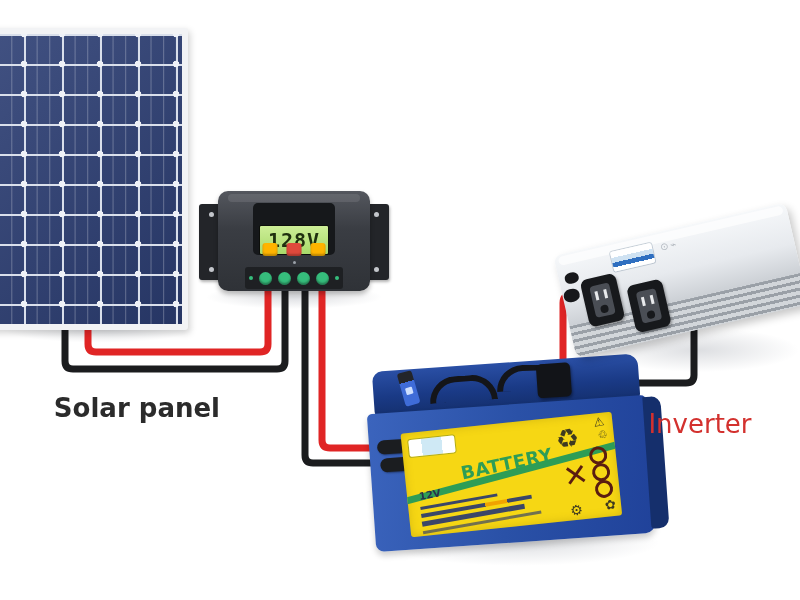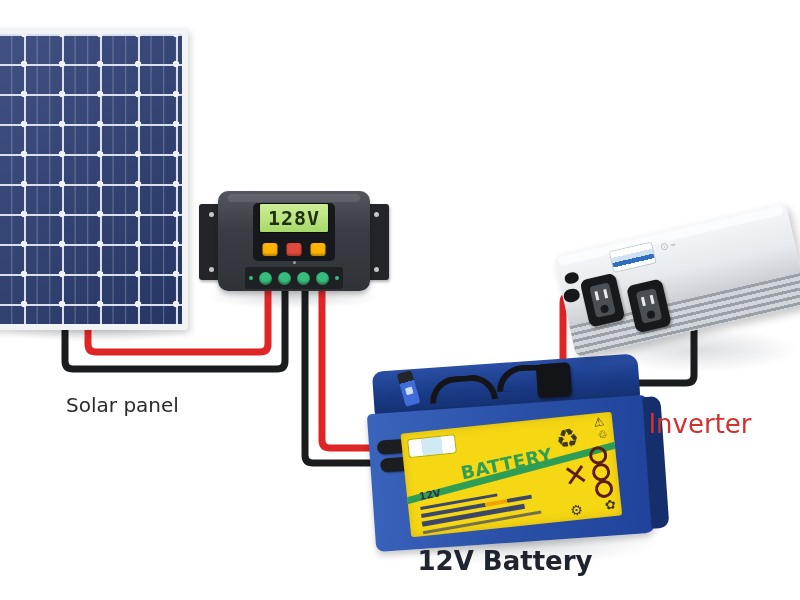--- a/index.html
+++ b/index.html
@@ -41,22 +41,22 @@
     border-radius:3px;box-shadow:1px 2px 3px rgba(0,0,0,.3);}
   .flange.fl{left:2px;} .flange.fr{right:2px;}
   .flange::before,.flange::after{content:"";position:absolute;left:10px;width:5px;height:5px;
     border-radius:50%;background:#c3c6cb;}
   .flange::before{top:8px;} .flange::after{bottom:8px;}
   .ctrl-body{position:absolute;left:21px;right:21px;top:1px;bottom:3px;border-radius:10px;
     background:linear-gradient(180deg,#54575e 0%,#3a3d43 38%,#2f3237 100%);
     box-shadow:0 3px 5px rgba(0,0,0,.28);}
   .ctrl-body::before{content:"";position:absolute;left:10px;right:10px;top:3px;height:8px;
     border-radius:6px;background:rgba(255,255,255,.10);}
-  .lcd{position:absolute;left:50%;top:12px;transform:translateX(-50%);width:82px;height:58px;
-    background:#16181b;border-radius:5px;display:flex;align-items:flex-start;justify-content:center;}
+  .lcd{position:absolute;left:50%;top:12px;transform:translateX(-50%);width:82px;height:52px;
+    background:#16181b;border-radius:5px;display:flex;align-items:flex-end;justify-content:center;}
   .lcd-screen{width:68px;height:28px;border:1px solid #0d0f0b;border-radius:2px;
     background:linear-gradient(180deg,#cdee97 0%,var(--lcd-green,#a8d96a) 100%);
     font-family:"DejaVu Sans Mono",monospace;font-weight:bold;font-size:20px;line-height:28px;
     color:#20300f;text-align:center;letter-spacing:1px;}
   .btn-row{position:absolute;left:50%;top:52px;transform:translateX(-50%);display:flex;gap:9px;}
   .cbtn{width:15px;height:13px;border-radius:3px;box-shadow:inset 0 -2px 2px rgba(0,0,0,.25);}
   .cbtn.yellow{background:#ffb400;} .cbtn.red{background:#e0493c;}
   .ind-dot{position:absolute;left:50%;top:70px;width:3px;height:3px;margin-left:-1px;
     border-radius:50%;background:#9aa0a8;}
   .terms{position:absolute;left:50%;top:76px;transform:translateX(-50%);width:98px;height:22px;
@@ -141,21 +141,21 @@
   .socket::before{content:"";position:absolute;left:4px;top:6px;width:3px;height:9px;
     background:#e8eaec;box-shadow:9px 0 0 #e8eaec;}
   .socket::after{content:"";position:absolute;left:6px;bottom:3px;width:8px;height:8px;
     background:#17191c;border-radius:50%;}
   .knob{position:absolute;background:#17181b;border-radius:45%;}
   .knob.k1{left:6px;top:20px;width:14px;height:11px;}
   .knob.k2{left:1px;top:36px;width:16px;height:13px;}
 
   
   .lbl{position:absolute;z-index:5;white-space:nowrap;}
-  .lbl-solar{left:25px;top:393px;width:195px;text-align:center;font-weight:normal;font-size:20px;
+  .lbl-solar{left:25px;top:393px;width:195px;text-align:right;font-weight:bold;font-size:26px;
     color:var(--dark-text,#23262b);}
   .lbl-batt{left:400px;top:546px;width:210px;text-align:center;font-weight:bold;font-size:26px;
     color:#20242e;}
   .lbl-inv{left:640px;top:409px;width:120px;text-align:center;font-size:26px;
     color:var(--red-text,#d3312e);}
   .lbl-ac{left:655px;top:161px;width:145px;text-align:right;font-weight:bold;font-size:28px;
     color:var(--red-text,#d3312e);}
 </style>
 </head>
 <body>
@@ -247,16 +247,15 @@
       </div>
       <div class="outlet o2">
         <div class="socket"></div>
       </div>
       <div class="knob k1"></div>
       <div class="knob k2"></div>
     </div>
   </div>
 
   <div class="lbl lbl-solar">Solar panel</div>
-  <div class="lbl lbl-batt">12V Battery</div>
   <div class="lbl lbl-inv">Inverter</div>
 
 </div>
 
 </body></html>

